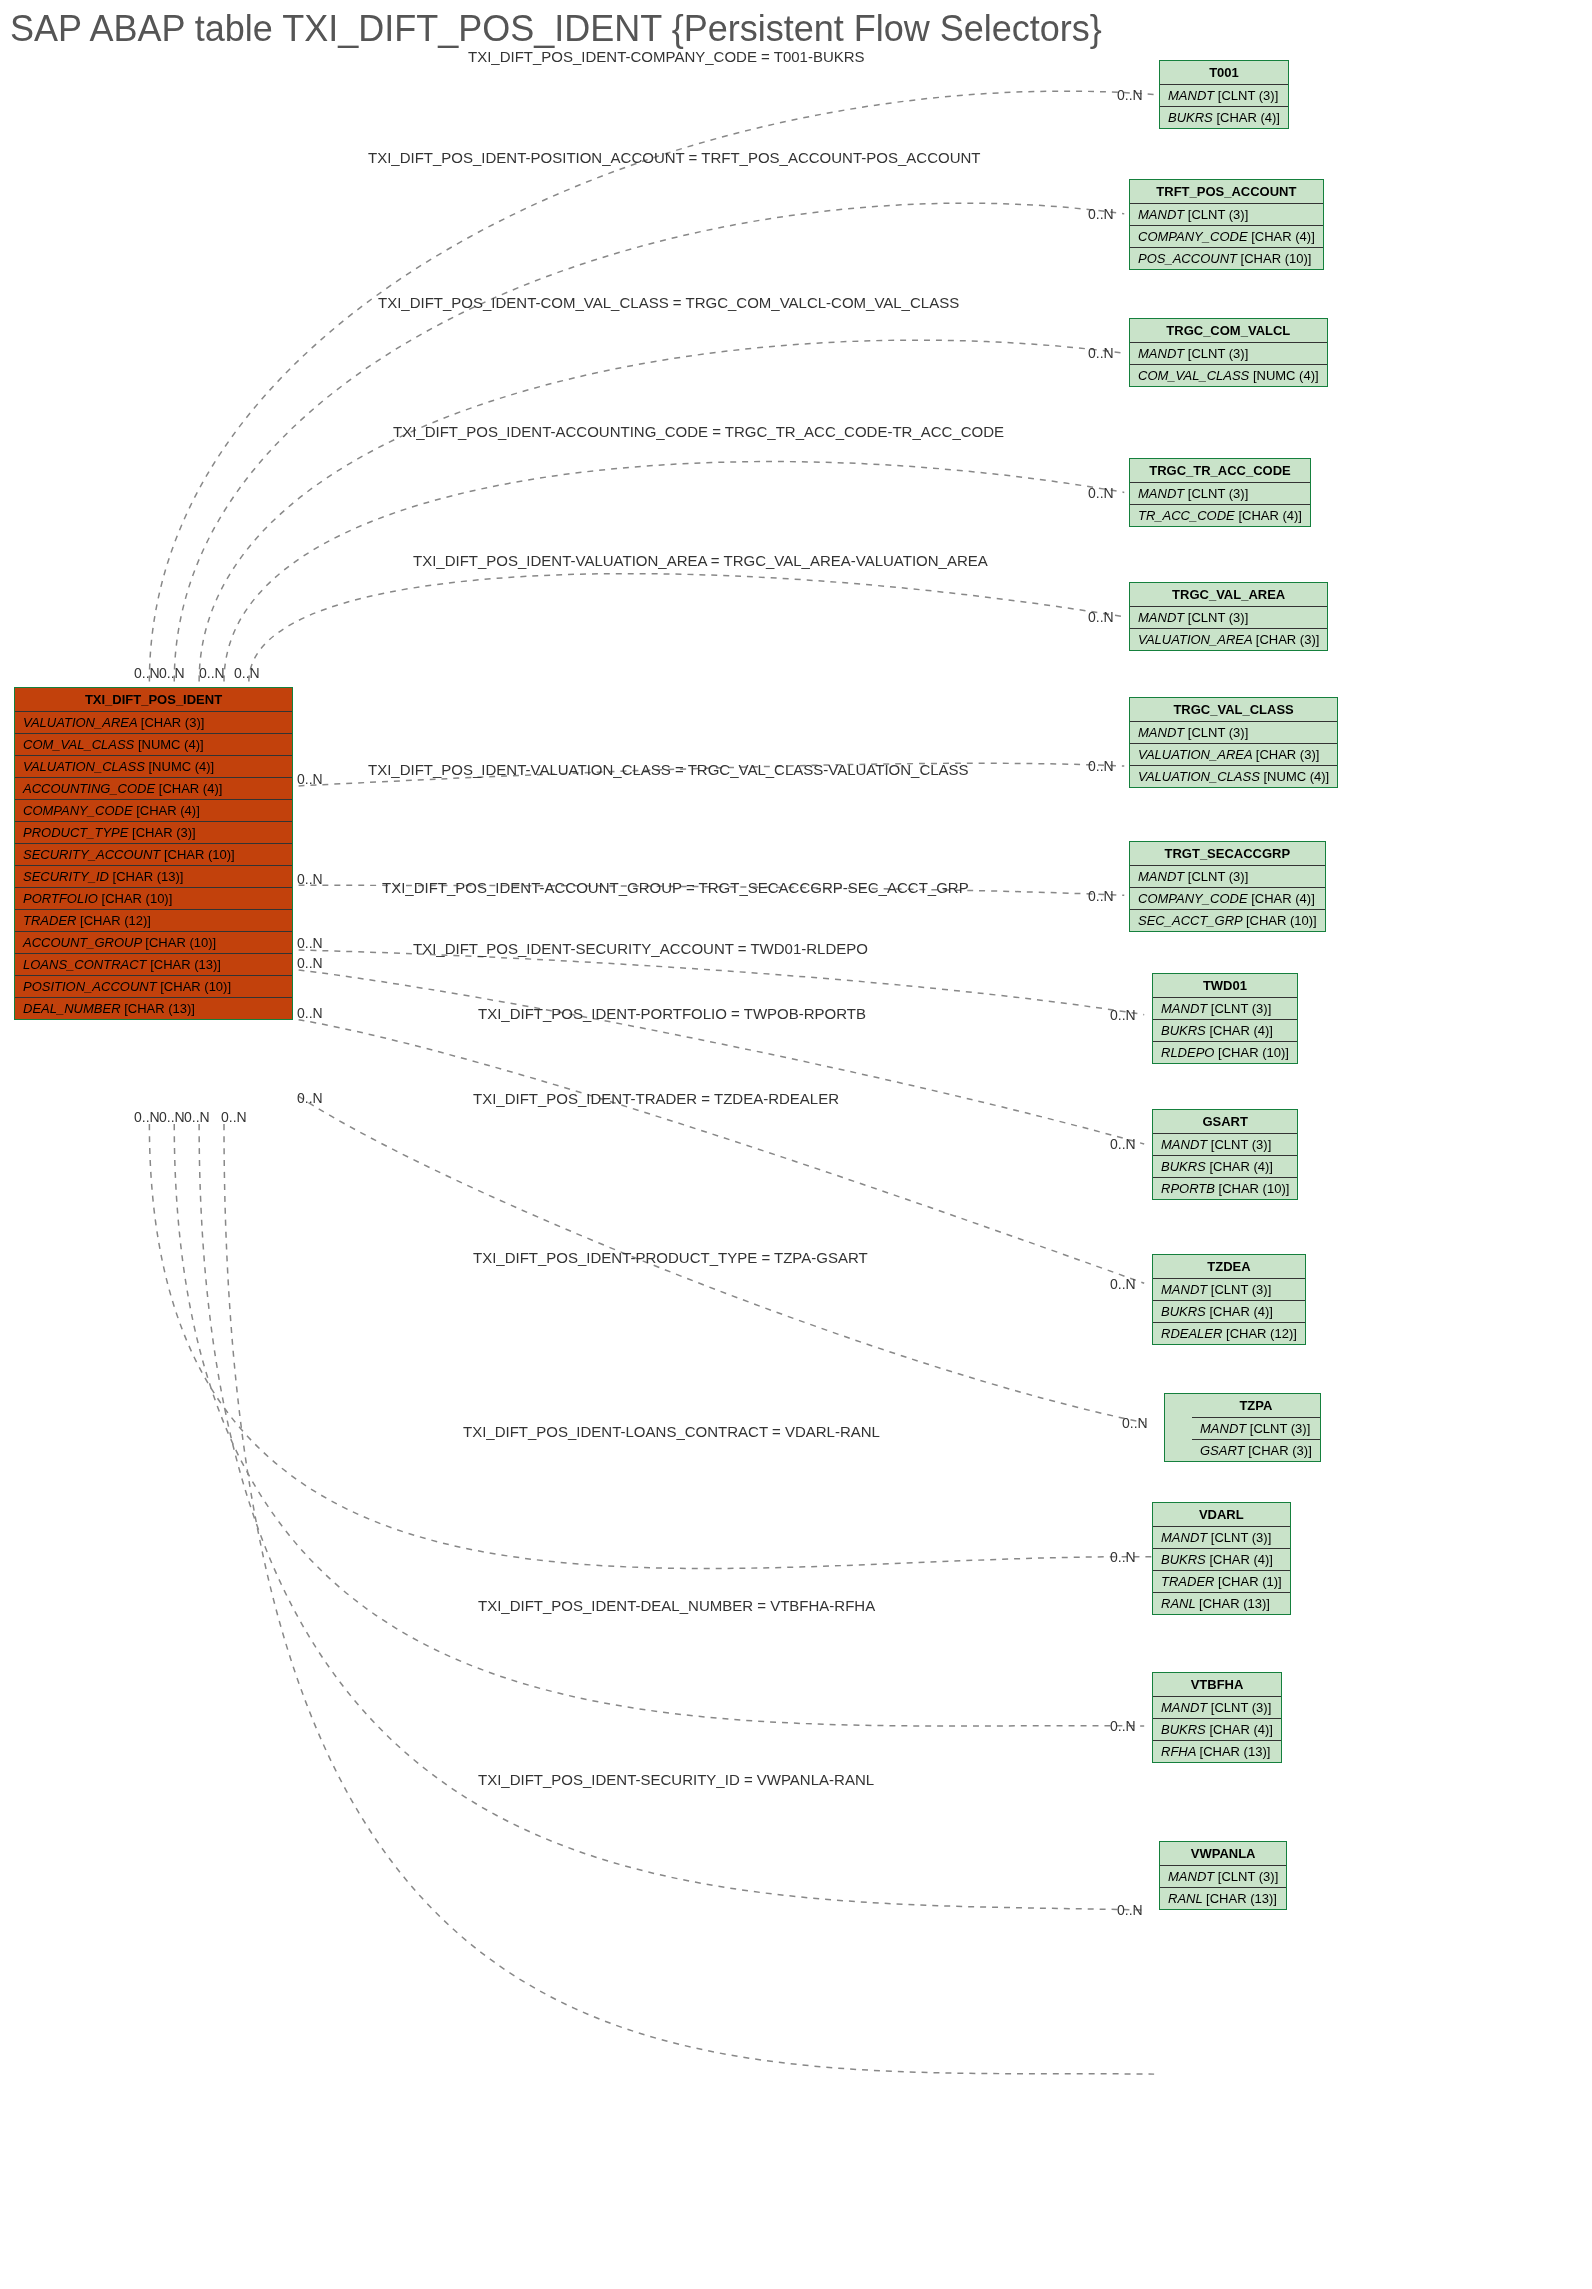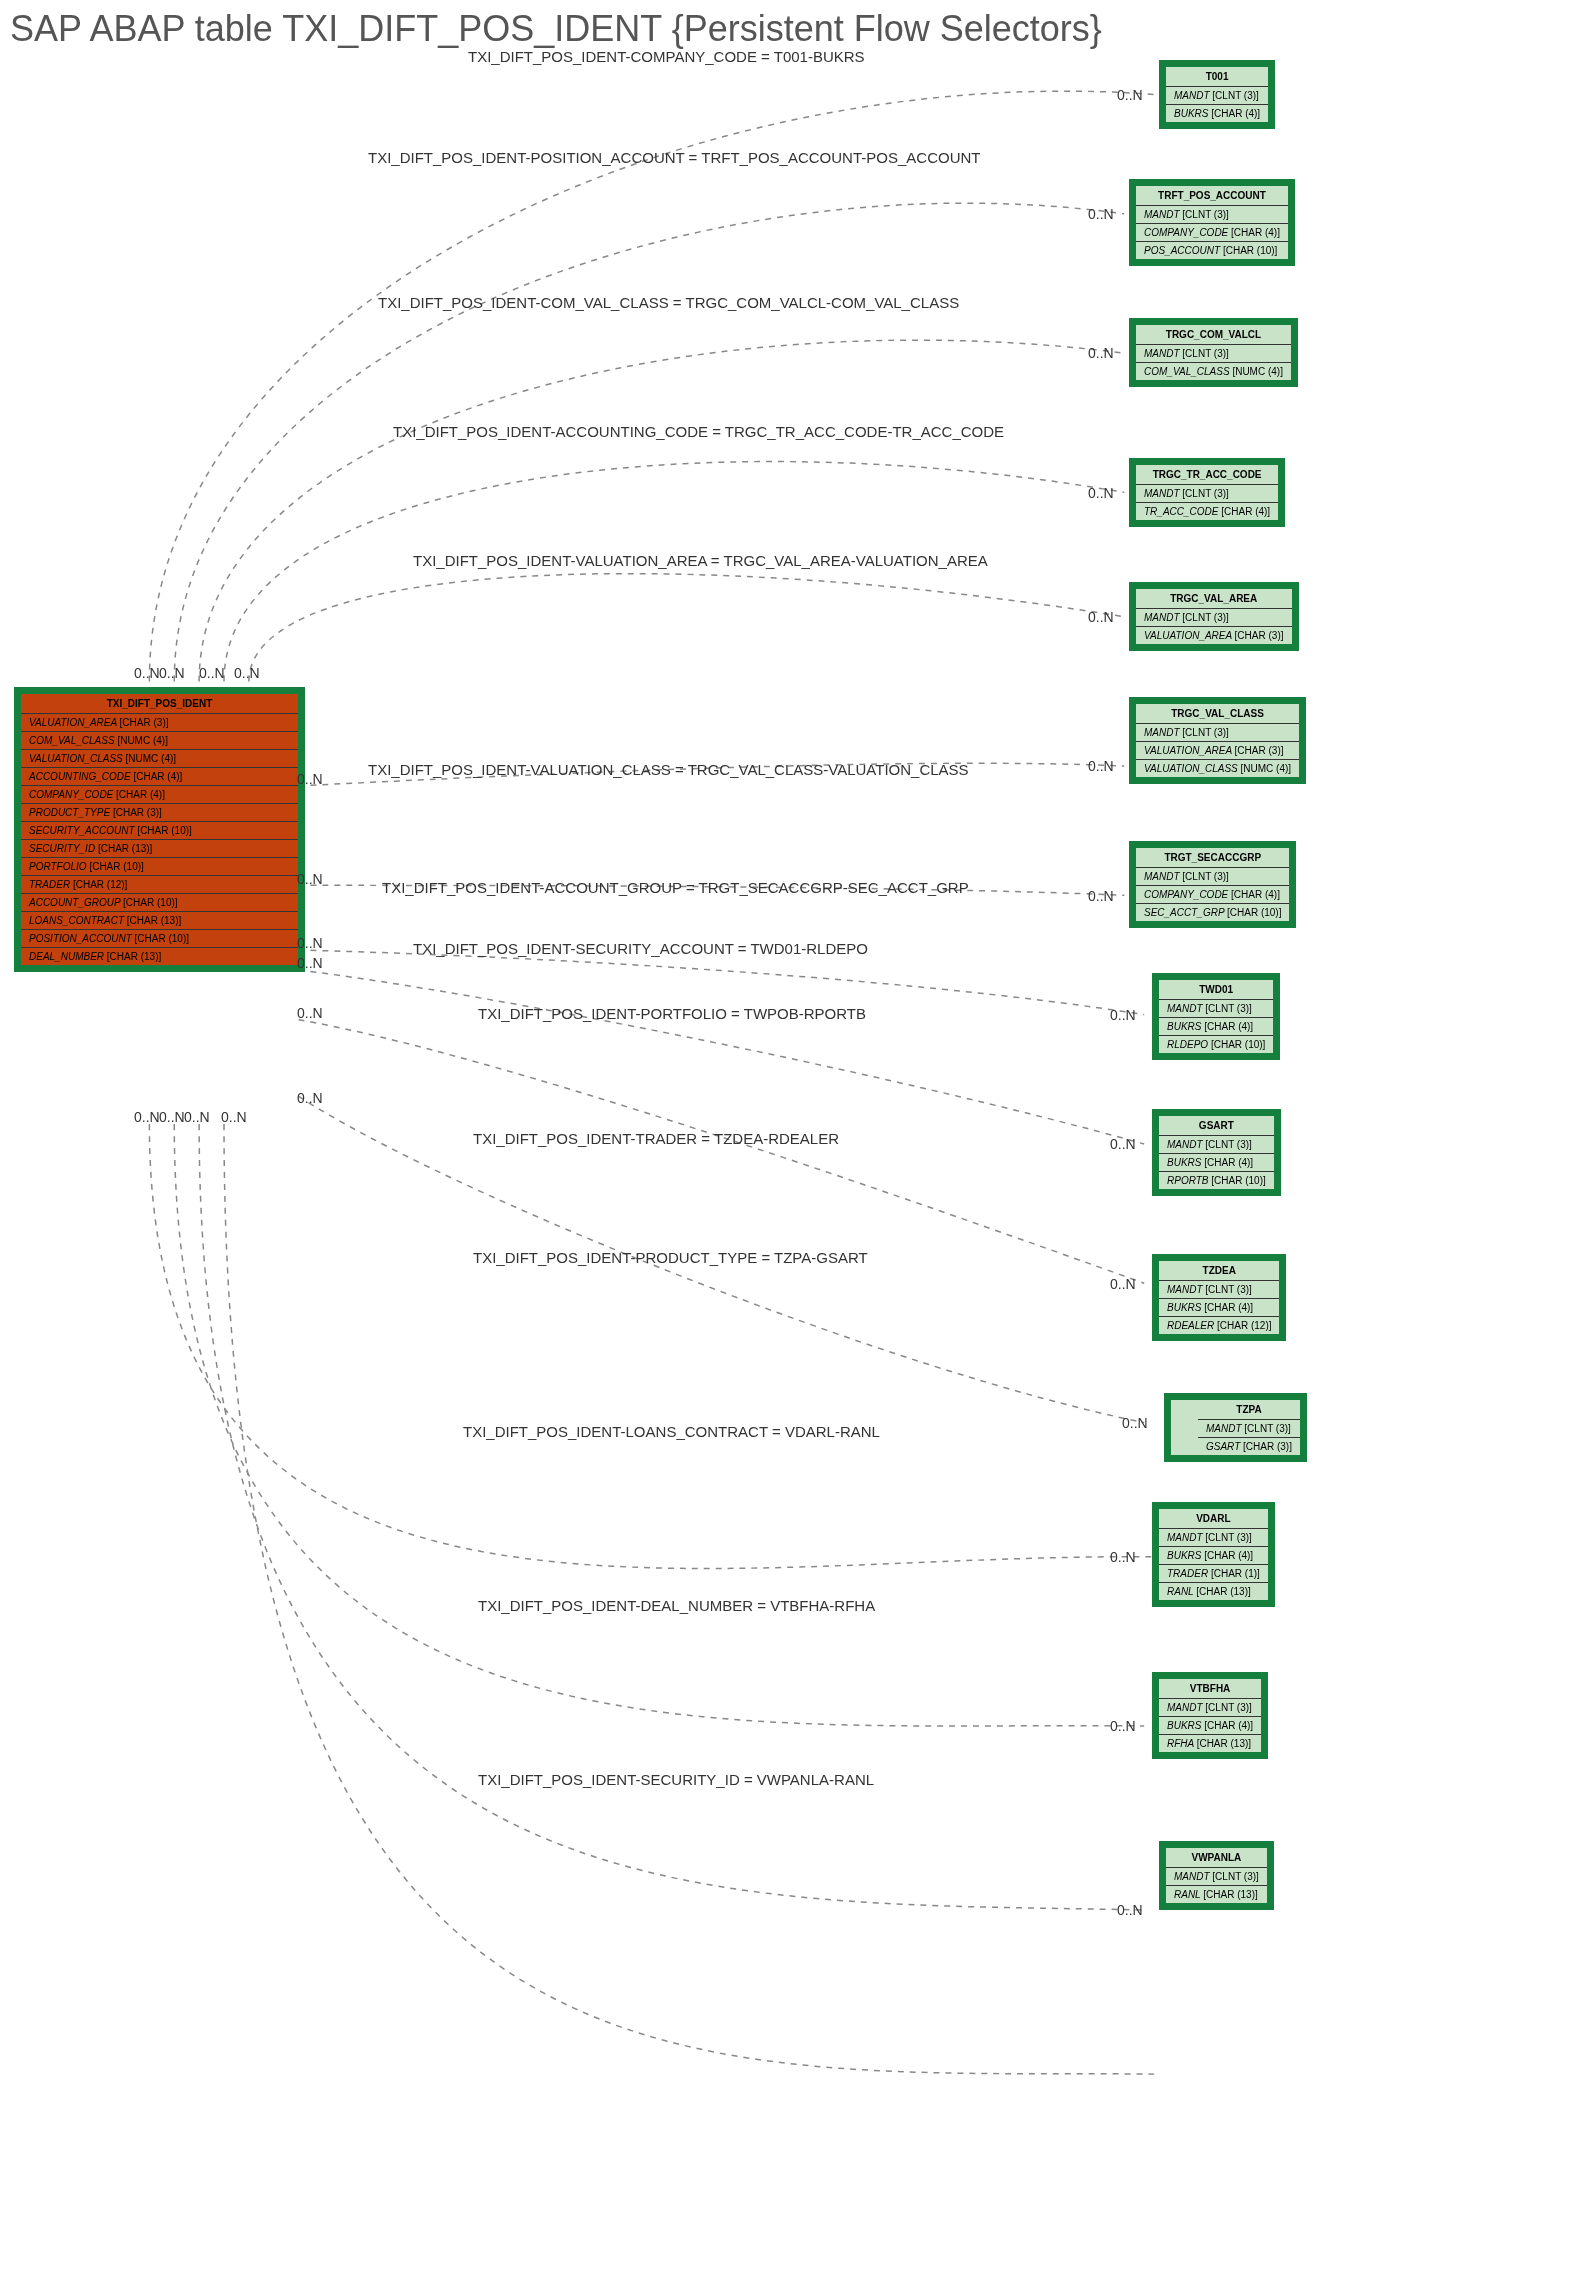--- a/index.html
+++ b/index.html
@@ -14,23 +14,23 @@
   }
   .title {
     position: absolute;
     left: 10px;
     top: 8px;
     font-size: 36px;
     color: #555;
   }
   .entity {
     position: absolute;
-    border: 7px solid #15803d;
+    border: 1px solid #15803d;
     background: #c9e3c9;
-    font-size: 10px;
+    font-size: 13px;
   }
   .entity.main {
     background: #c2410c;
   }
   .entity .ename {
     font-weight: bold;
     text-align: center;
     padding: 4px 8px;
     border-bottom: 1px solid #333;
     white-space: nowrap;
@@ -222,21 +222,21 @@
 <div id="rel-labels">
     <div class="rel-label" style="left: 468px; top: 48px;">TXI_DIFT_POS_IDENT-COMPANY_CODE = T001-BUKRS</div>
     <div class="rel-label" style="left: 368px; top: 149px;">TXI_DIFT_POS_IDENT-POSITION_ACCOUNT = TRFT_POS_ACCOUNT-POS_ACCOUNT</div>
     <div class="rel-label" style="left: 378px; top: 294px;">TXI_DIFT_POS_IDENT-COM_VAL_CLASS = TRGC_COM_VALCL-COM_VAL_CLASS</div>
     <div class="rel-label" style="left: 393px; top: 423px;">TXI_DIFT_POS_IDENT-ACCOUNTING_CODE = TRGC_TR_ACC_CODE-TR_ACC_CODE</div>
     <div class="rel-label" style="left: 413px; top: 552px;">TXI_DIFT_POS_IDENT-VALUATION_AREA = TRGC_VAL_AREA-VALUATION_AREA</div>
     <div class="rel-label" style="left: 368px; top: 761px;">TXI_DIFT_POS_IDENT-VALUATION_CLASS = TRGC_VAL_CLASS-VALUATION_CLASS</div>
     <div class="rel-label" style="left: 382px; top: 879px;">TXI_DIFT_POS_IDENT-ACCOUNT_GROUP = TRGT_SECACCGRP-SEC_ACCT_GRP</div>
     <div class="rel-label" style="left: 413px; top: 940px;">TXI_DIFT_POS_IDENT-SECURITY_ACCOUNT = TWD01-RLDEPO</div>
     <div class="rel-label" style="left: 478px; top: 1005px;">TXI_DIFT_POS_IDENT-PORTFOLIO = TWPOB-RPORTB</div>
-    <div class="rel-label" style="left: 473px; top: 1090px; margin-top: 40px;">TXI_DIFT_POS_IDENT-TRADER = TZDEA-RDEALER</div>
+    <div class="rel-label" style="left: 473px; top: 1090px;">TXI_DIFT_POS_IDENT-TRADER = TZDEA-RDEALER</div>
     <div class="rel-label" style="left: 473px; top: 1249px;">TXI_DIFT_POS_IDENT-PRODUCT_TYPE = TZPA-GSART</div>
     <div class="rel-label" style="left: 463px; top: 1423px;">TXI_DIFT_POS_IDENT-LOANS_CONTRACT = VDARL-RANL</div>
     <div class="rel-label" style="left: 478px; top: 1597px;">TXI_DIFT_POS_IDENT-DEAL_NUMBER = VTBFHA-RFHA</div>
     <div class="rel-label" style="left: 478px; top: 1771px;">TXI_DIFT_POS_IDENT-SECURITY_ID = VWPANLA-RANL</div>
   </div>
 
 <div id="left-cards">
     <div class="card" style="left: 134px; top: 665px;">0..N</div>
     <div class="card" style="left: 159px; top: 665px;">0..N</div>
     <div class="card" style="left: 199px; top: 665px;">0..N</div>

